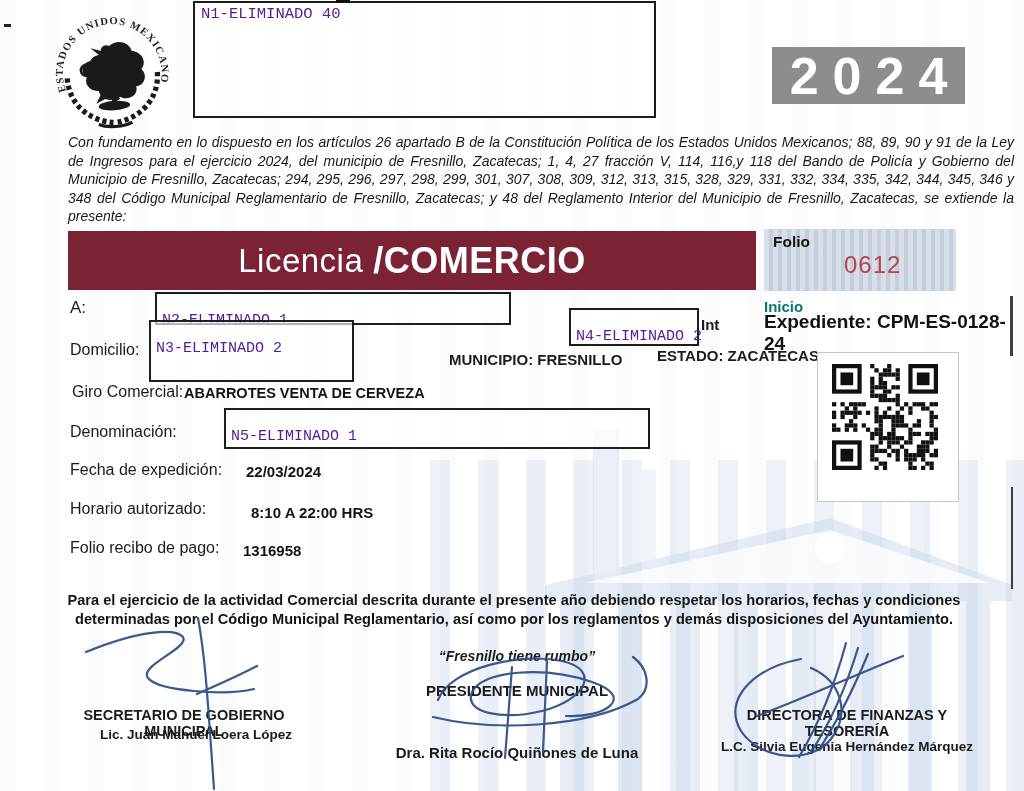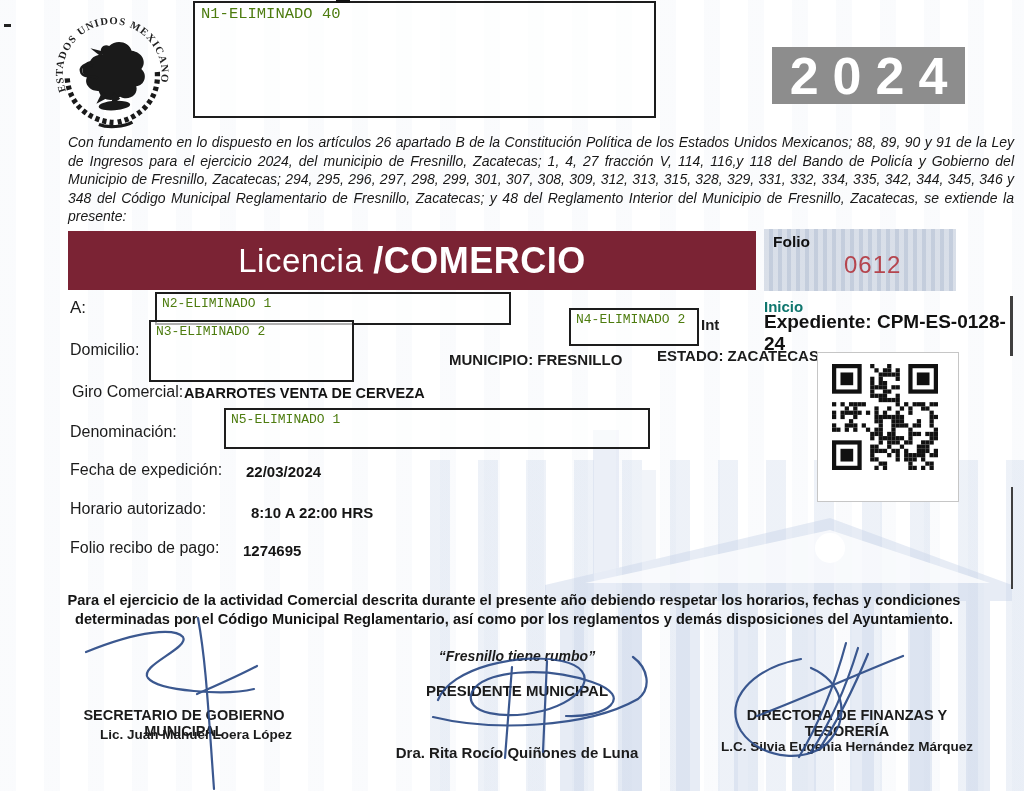--- a/index.html
+++ b/index.html
@@ -14,21 +14,21 @@
     left:0;top:0;width:1024px;height:791px;pointer-events:none;
     background:repeating-linear-gradient(90deg, rgba(182,198,224,0.13) 0 16px, rgba(255,255,255,0) 16px 44px);
     opacity:.55;
   }
   .streaks2{
     left:430px;top:460px;width:594px;height:331px;pointer-events:none;
     background:repeating-linear-gradient(90deg, rgba(168,188,220,0.20) 0 20px, rgba(255,255,255,0) 20px 48px);
   }
   
   .topbox{left:193px;top:1px;width:459px;height:113px;border:2.5px solid #151515;background:#fff;}
-  .mono{font-family:"Liberation Mono","DejaVu Sans Mono",monospace;font-size:15.5px;color:#4d7c0f;white-space:nowrap;}
+  .mono{font-family:"Liberation Mono","DejaVu Sans Mono",monospace;font-size:15.5px;color:#4c1d95;white-space:nowrap;}
   .topbox .mono{display:block;padding:2px 6px;}
   
   .year{
     left:772px;top:47px;width:193px;height:57px;background:#8d8d8d;
     display:flex;align-items:center;justify-content:center;
     color:#fff;font-size:52px;font-weight:bold;letter-spacing:14px;text-indent:14px;
   }
   
   .intro{
     left:68px;top:133px;width:946px;font-size:14px;line-height:18.6px;
@@ -50,21 +50,21 @@
   .folio .fnum{position:absolute;left:80px;top:22px;font-size:24px;color:#b5454e;letter-spacing:1px;}
   .inicio{left:764px;top:300px;font-weight:bold;font-size:15px;color:#0f766e;line-height:13px;}
   .expediente{left:764px;top:311px;font-weight:bold;font-size:19px;color:#111;}
   
   .lbl{font-size:16px;color:#1b1b1b;}
   .lbl-lg{font-size:17px;}
   .val{font-weight:bold;font-size:15px;color:#141414;}
   .rbox{border:2px solid #1d1d1d;background:rgba(255,255,255,.65);}
   .a-label{left:70px;top:298px;}
   .a-box{left:155px;top:292px;width:352px;height:29px;}
-  .a-box .mono,.n4-box .mono,.dom-box .mono,.den-box .mono{display:block;padding:2px 5px;font-size:13px;}
+  .a-box .mono,.n4-box .mono,.dom-box .mono,.den-box .mono{display:block;padding:18px 5px;font-size:15px;}
   .n4-box{left:569px;top:308px;width:126px;height:34px;overflow:visible;}
   .int-label{left:701px;top:316px;font-size:15px;font-weight:700;}
   .dom-label{left:70px;top:341px;}
   .dom-box{left:149px;top:320px;width:201px;height:58px;}
   .municipio{left:449px;top:351px;font-weight:bold;font-size:15px;}
   .estado{left:657px;top:347px;font-weight:bold;font-size:15px;}
   .giro-label{left:72px;top:383px;}
   .giro-value{left:184px;top:385px;font-size:14.5px;}
   .den-label{left:70px;top:423px;}
   .den-box{left:224px;top:408px;width:422px;height:37px;}
@@ -397,21 +397,21 @@
           <rect x="8.4" y="8.4" width="12.600000000000001" height="12.600000000000001" fill="#111"></rect>
         </g>
       </svg>
   </div>
 
   <div class="abs lbl fecha-label">Fecha de expedición:</div>
   <div class="abs val fecha-value">22/03/2024</div>
   <div class="abs lbl horario-label">Horario autorizado:</div>
   <div class="abs val horario-value">8:10 A 22:00 HRS</div>
   <div class="abs lbl pago-label">Folio recibo de pago:</div>
-  <div class="abs val pago-value">1274695</div>
+  <div class="abs val pago-value">1316958</div>
 
   <div class="abs f-par">Para el ejercicio de la actividad Comercial descrita durante el presente año debiendo respetar los horarios, fechas y condiciones determinadas por el Código Municipal Reglamentario, así como por los reglamentos y demás disposiciones del Ayuntamiento.</div>
   <div class="abs motto">“Fresnillo tiene rumbo”</div>
   <div class="abs c-title">PRESIDENTE MUNICIPAL</div>
   <div class="abs c-name">Dra. Rita Rocío Quiñones de Luna</div>
   <div class="abs l-title">SECRETARIO DE GOBIERNO MUNICIPAL</div>
   <div class="abs l-name">Lic. Juan Manuel Loera López</div>
   <div class="abs r-title">DIRECTORA DE FINANZAS Y TESORERÍA</div>
   <div class="abs r-name">L.C. Silvia Eugenia Hernández Márquez</div>
 

